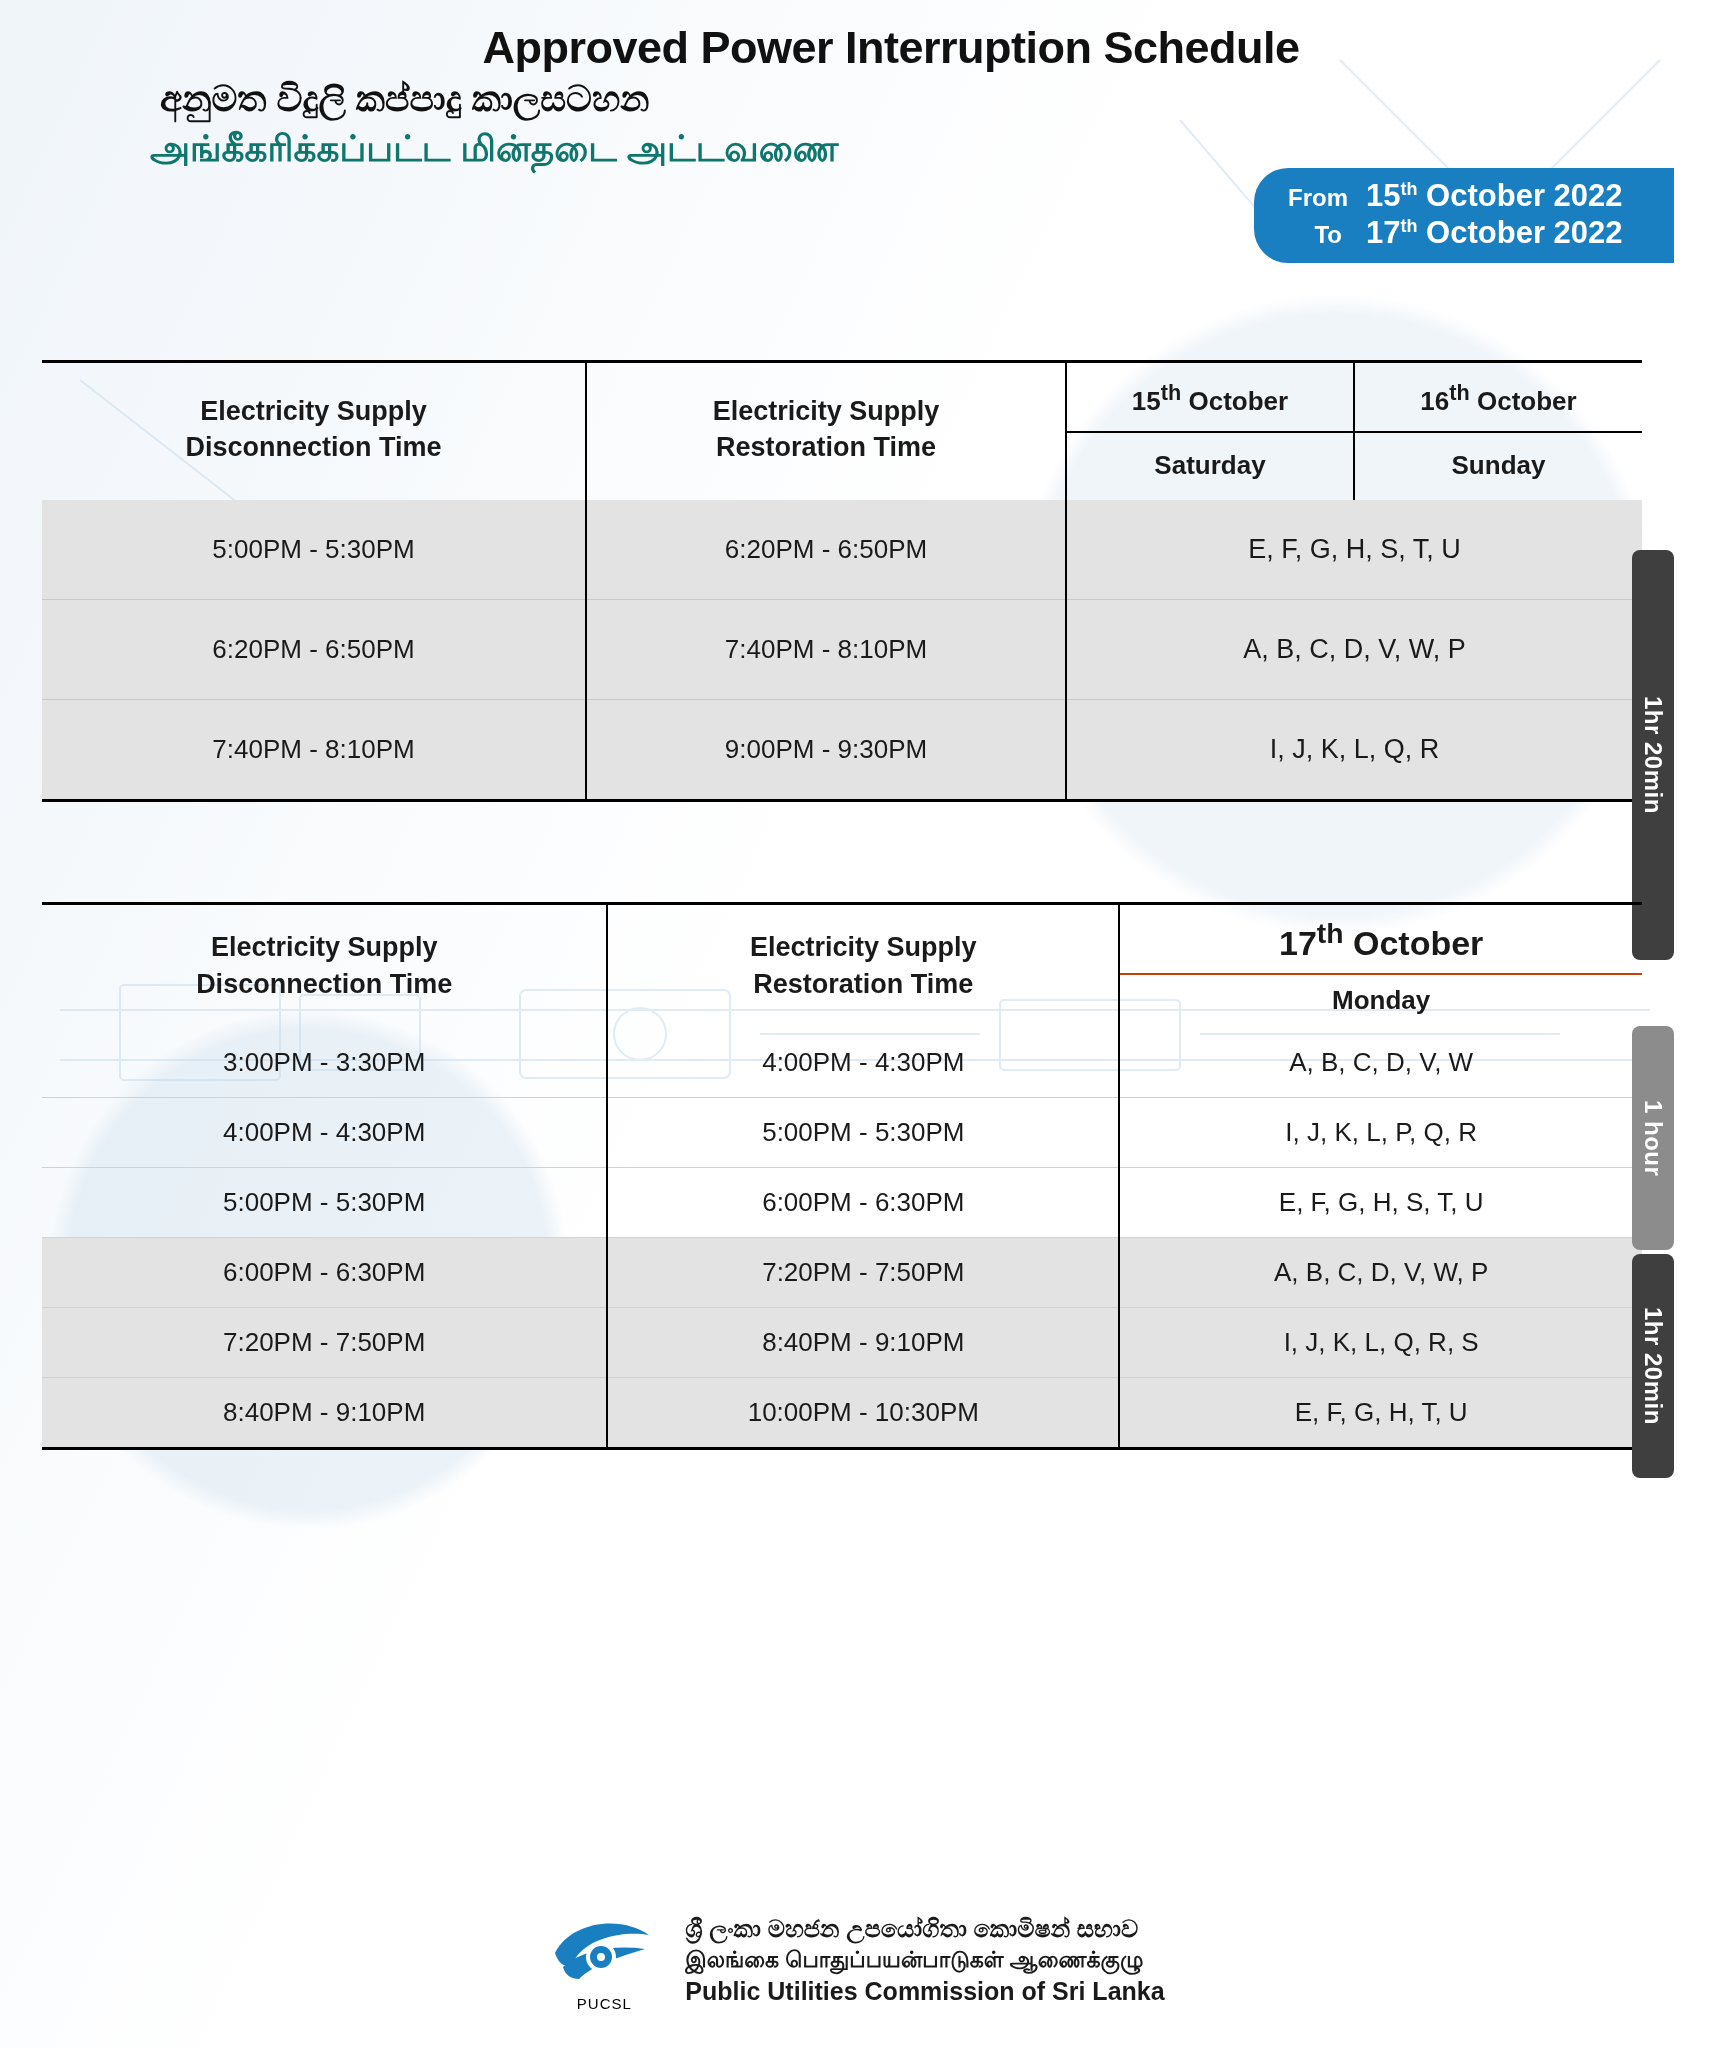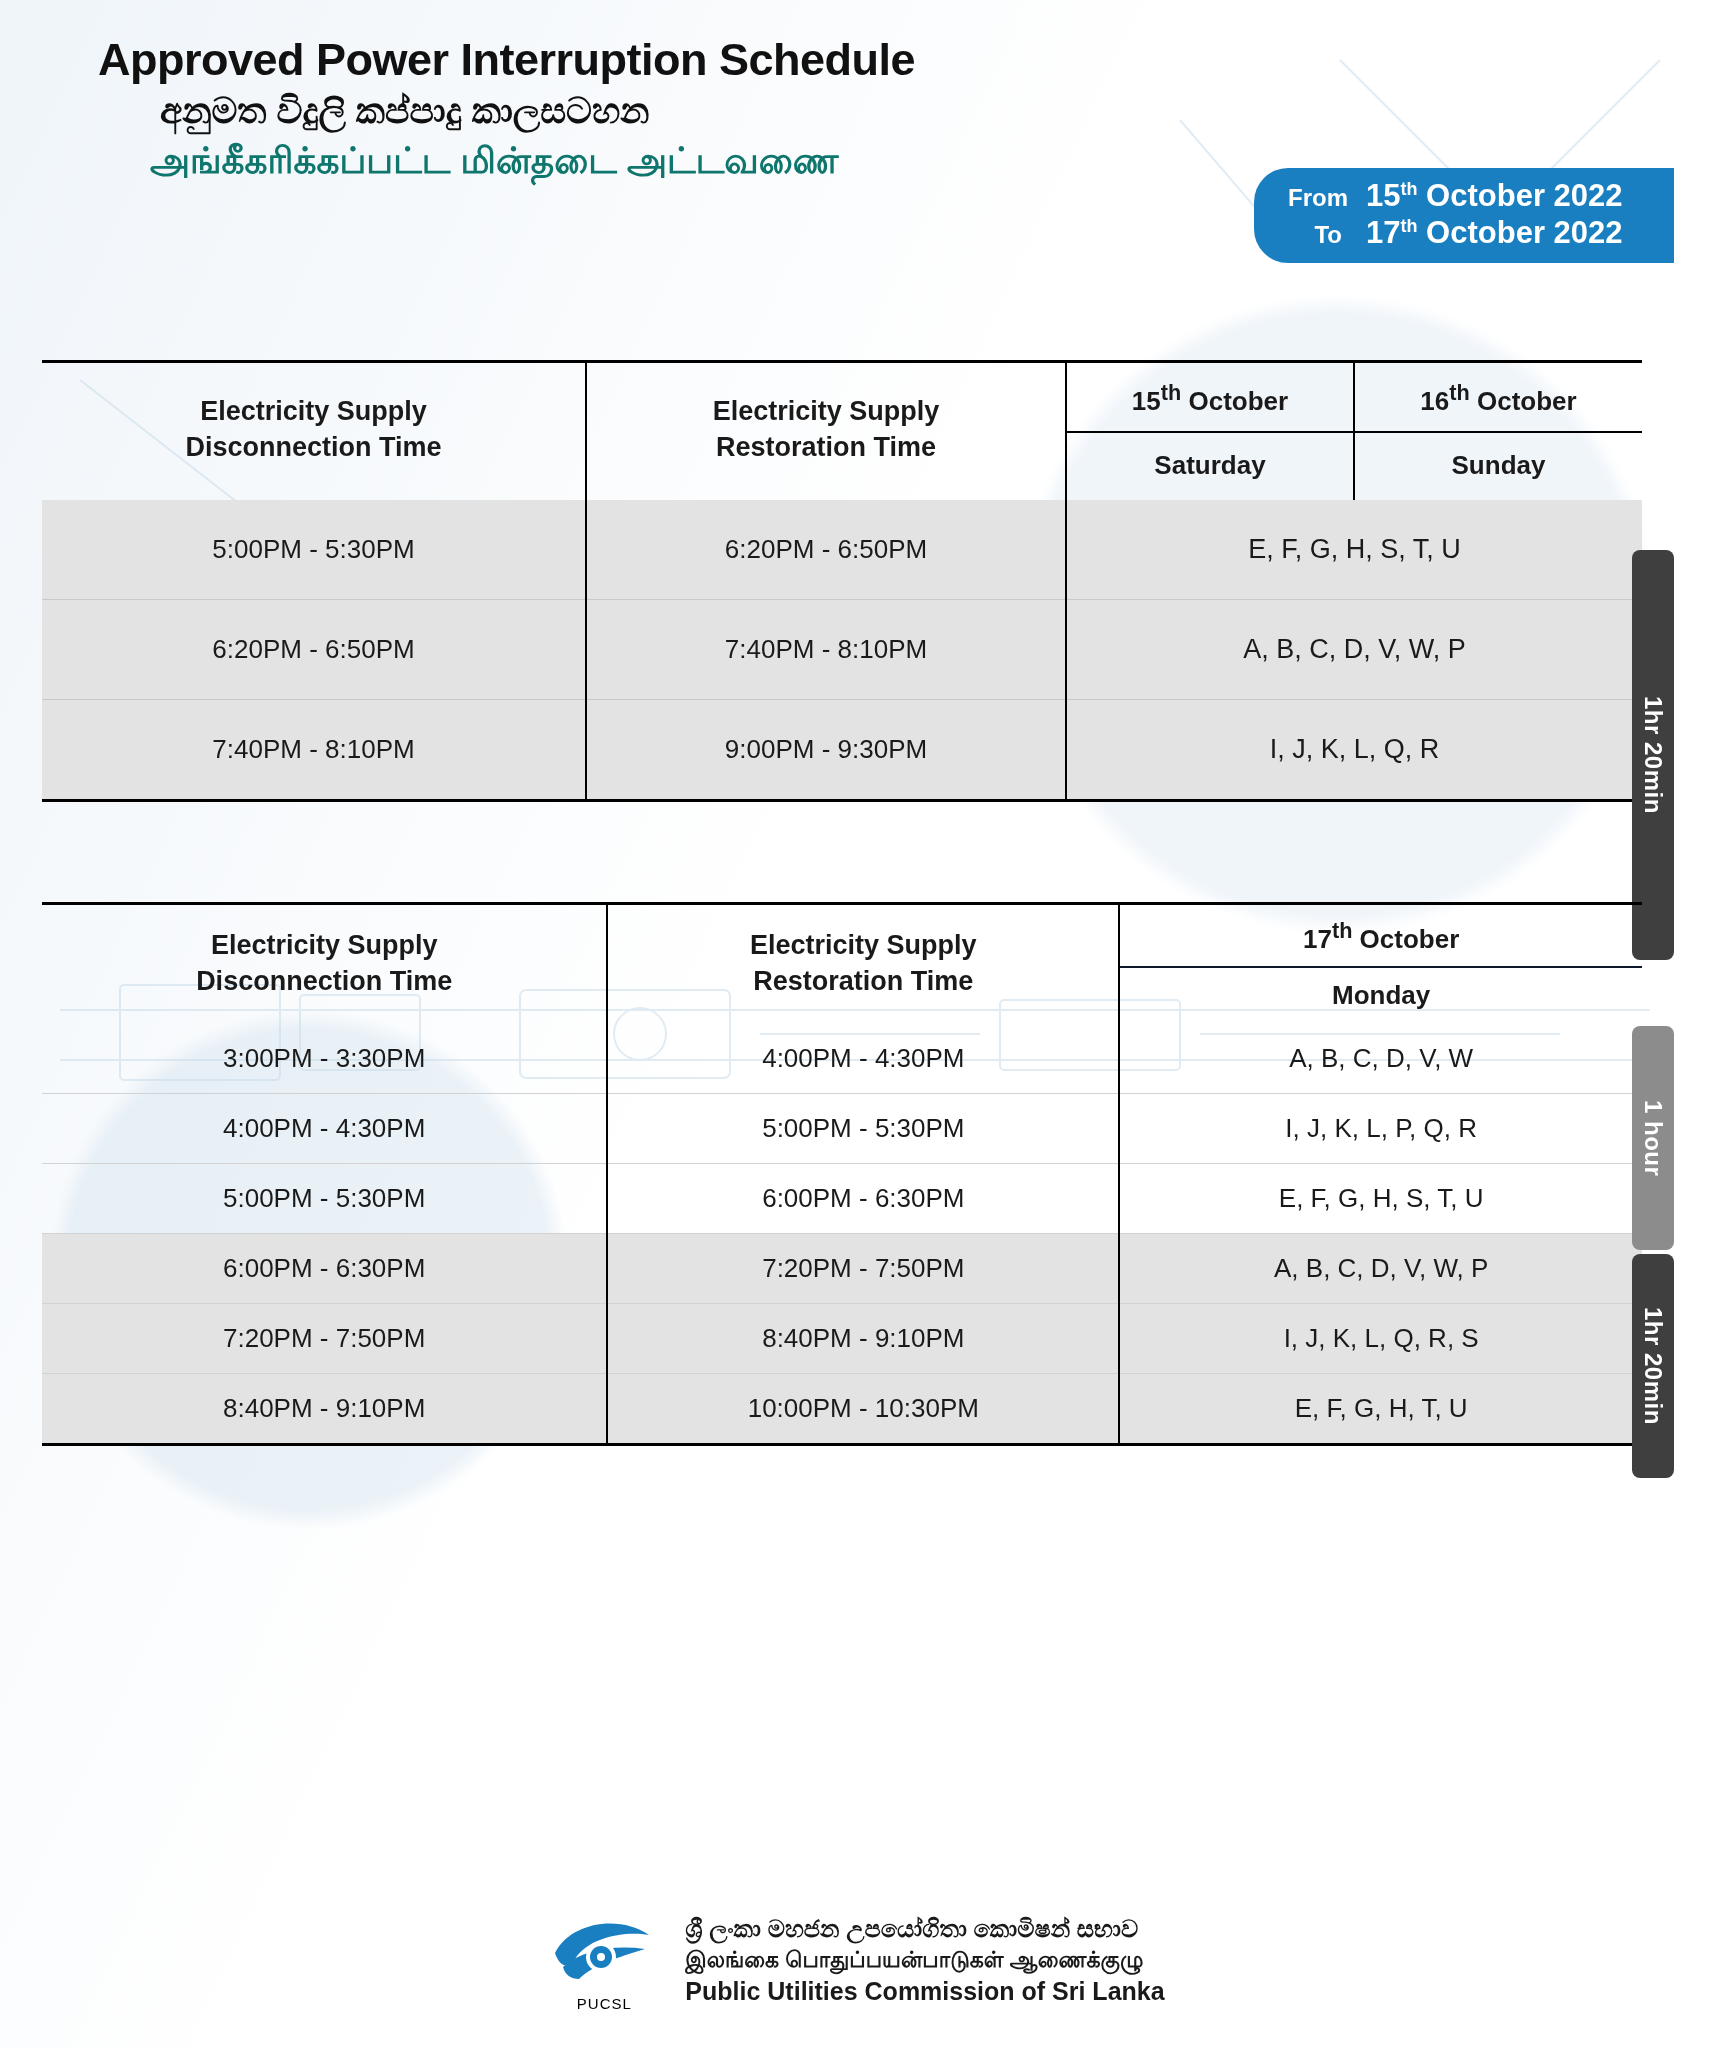--- a/index.html
+++ b/index.html
@@ -43,22 +43,23 @@
   .header {
     position: relative;
     padding-top: 22px;
     height: 300px;
     box-sizing: border-box;
   }
   .title-en {
     font-size: 45px;
     font-weight: bold;
     letter-spacing: -0.5px;
-    margin: 12px 0 2px 68px;
+    margin: 0 0 2px 68px;
     color: #111;
+    text-align: center;
   }
   .title-si {
     font-size: 36px;
     font-weight: bold;
     margin: 4px 0 0 130px;
     color: #111;
   }
   .title-ta {
     font-size: 36px;
     font-weight: bold;
@@ -155,24 +156,24 @@
   .t2 col.c3 { width: 490px; }
 
   .t2 th.hdr-main {
     font-size: 27px;
     font-weight: bold;
     line-height: 1.35;
     padding: 22px 10px 24px;
     border-right: 2px solid #000;
   }
   .t2 th.hdr-date {
-    font-size: 26px;
+    font-size: 34px;
     font-weight: bold;
     padding: 12px 12px 10px;
-    border-bottom: 2px solid #0f172a;
+    border-bottom: 2px solid #c2410c;
   }
   .t2 th.hdr-day {
     font-size: 26px;
     font-weight: bold;
     padding: 10px 6px 12px;
   }
   .t2 td {
     font-size: 26px;
     padding: 19px 8px;
     border-bottom: 1px solid #d2d2d2;

